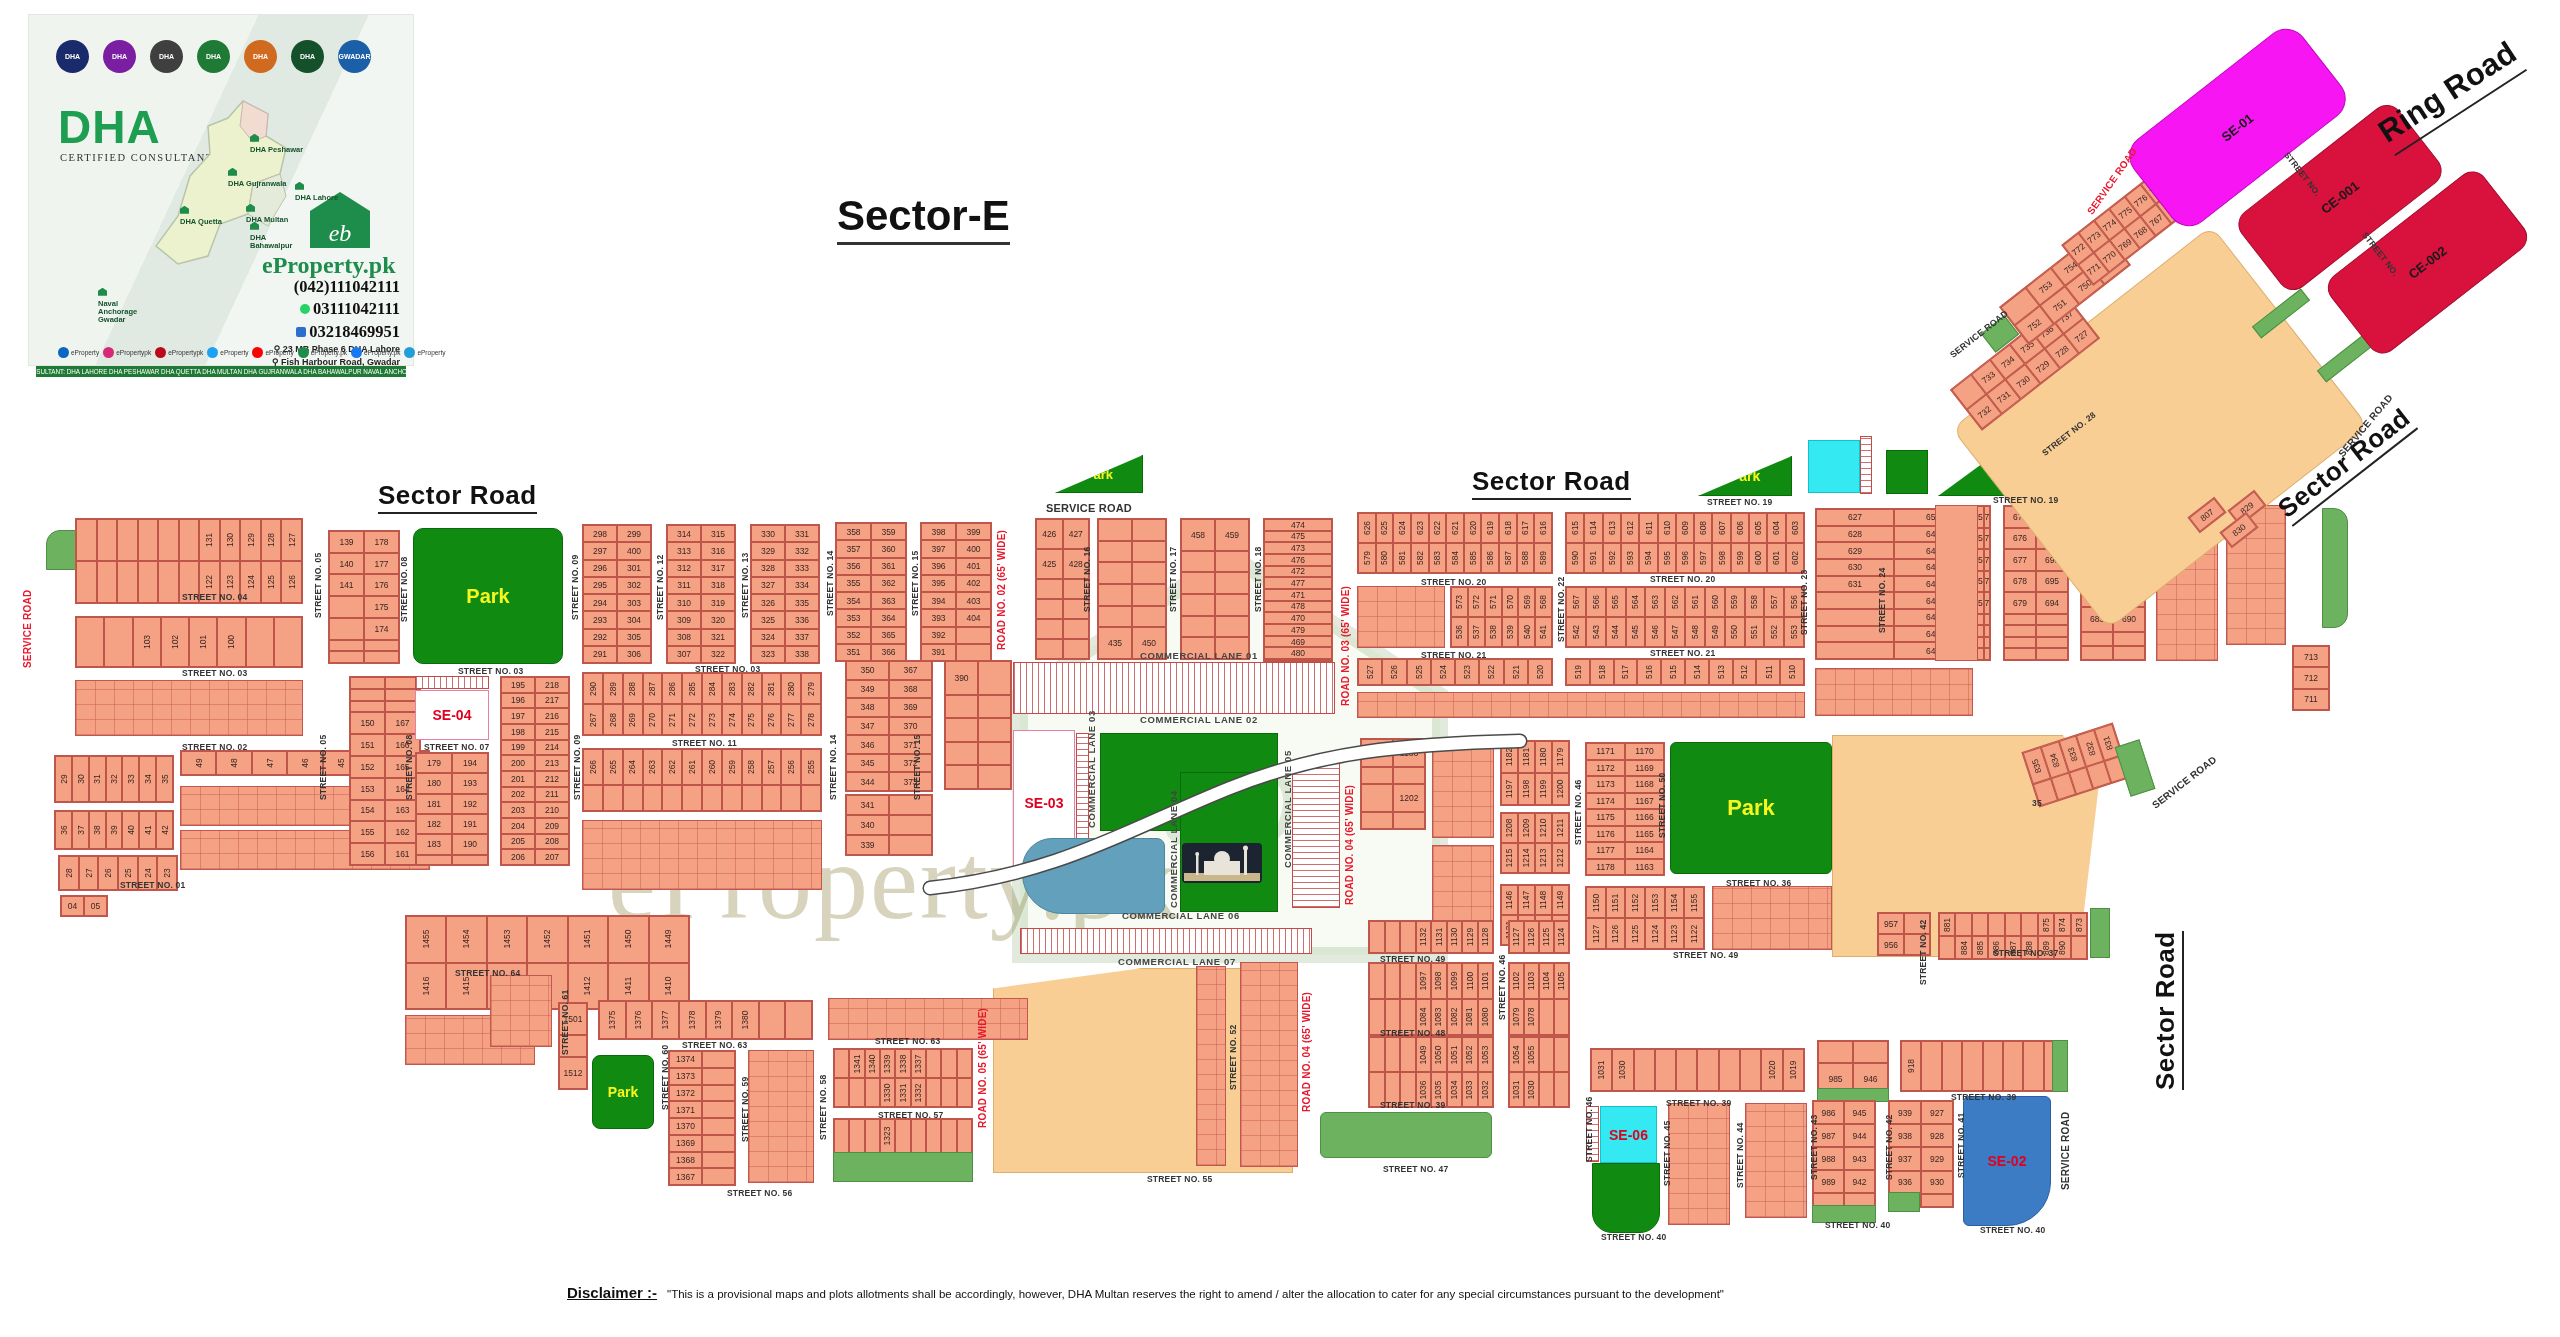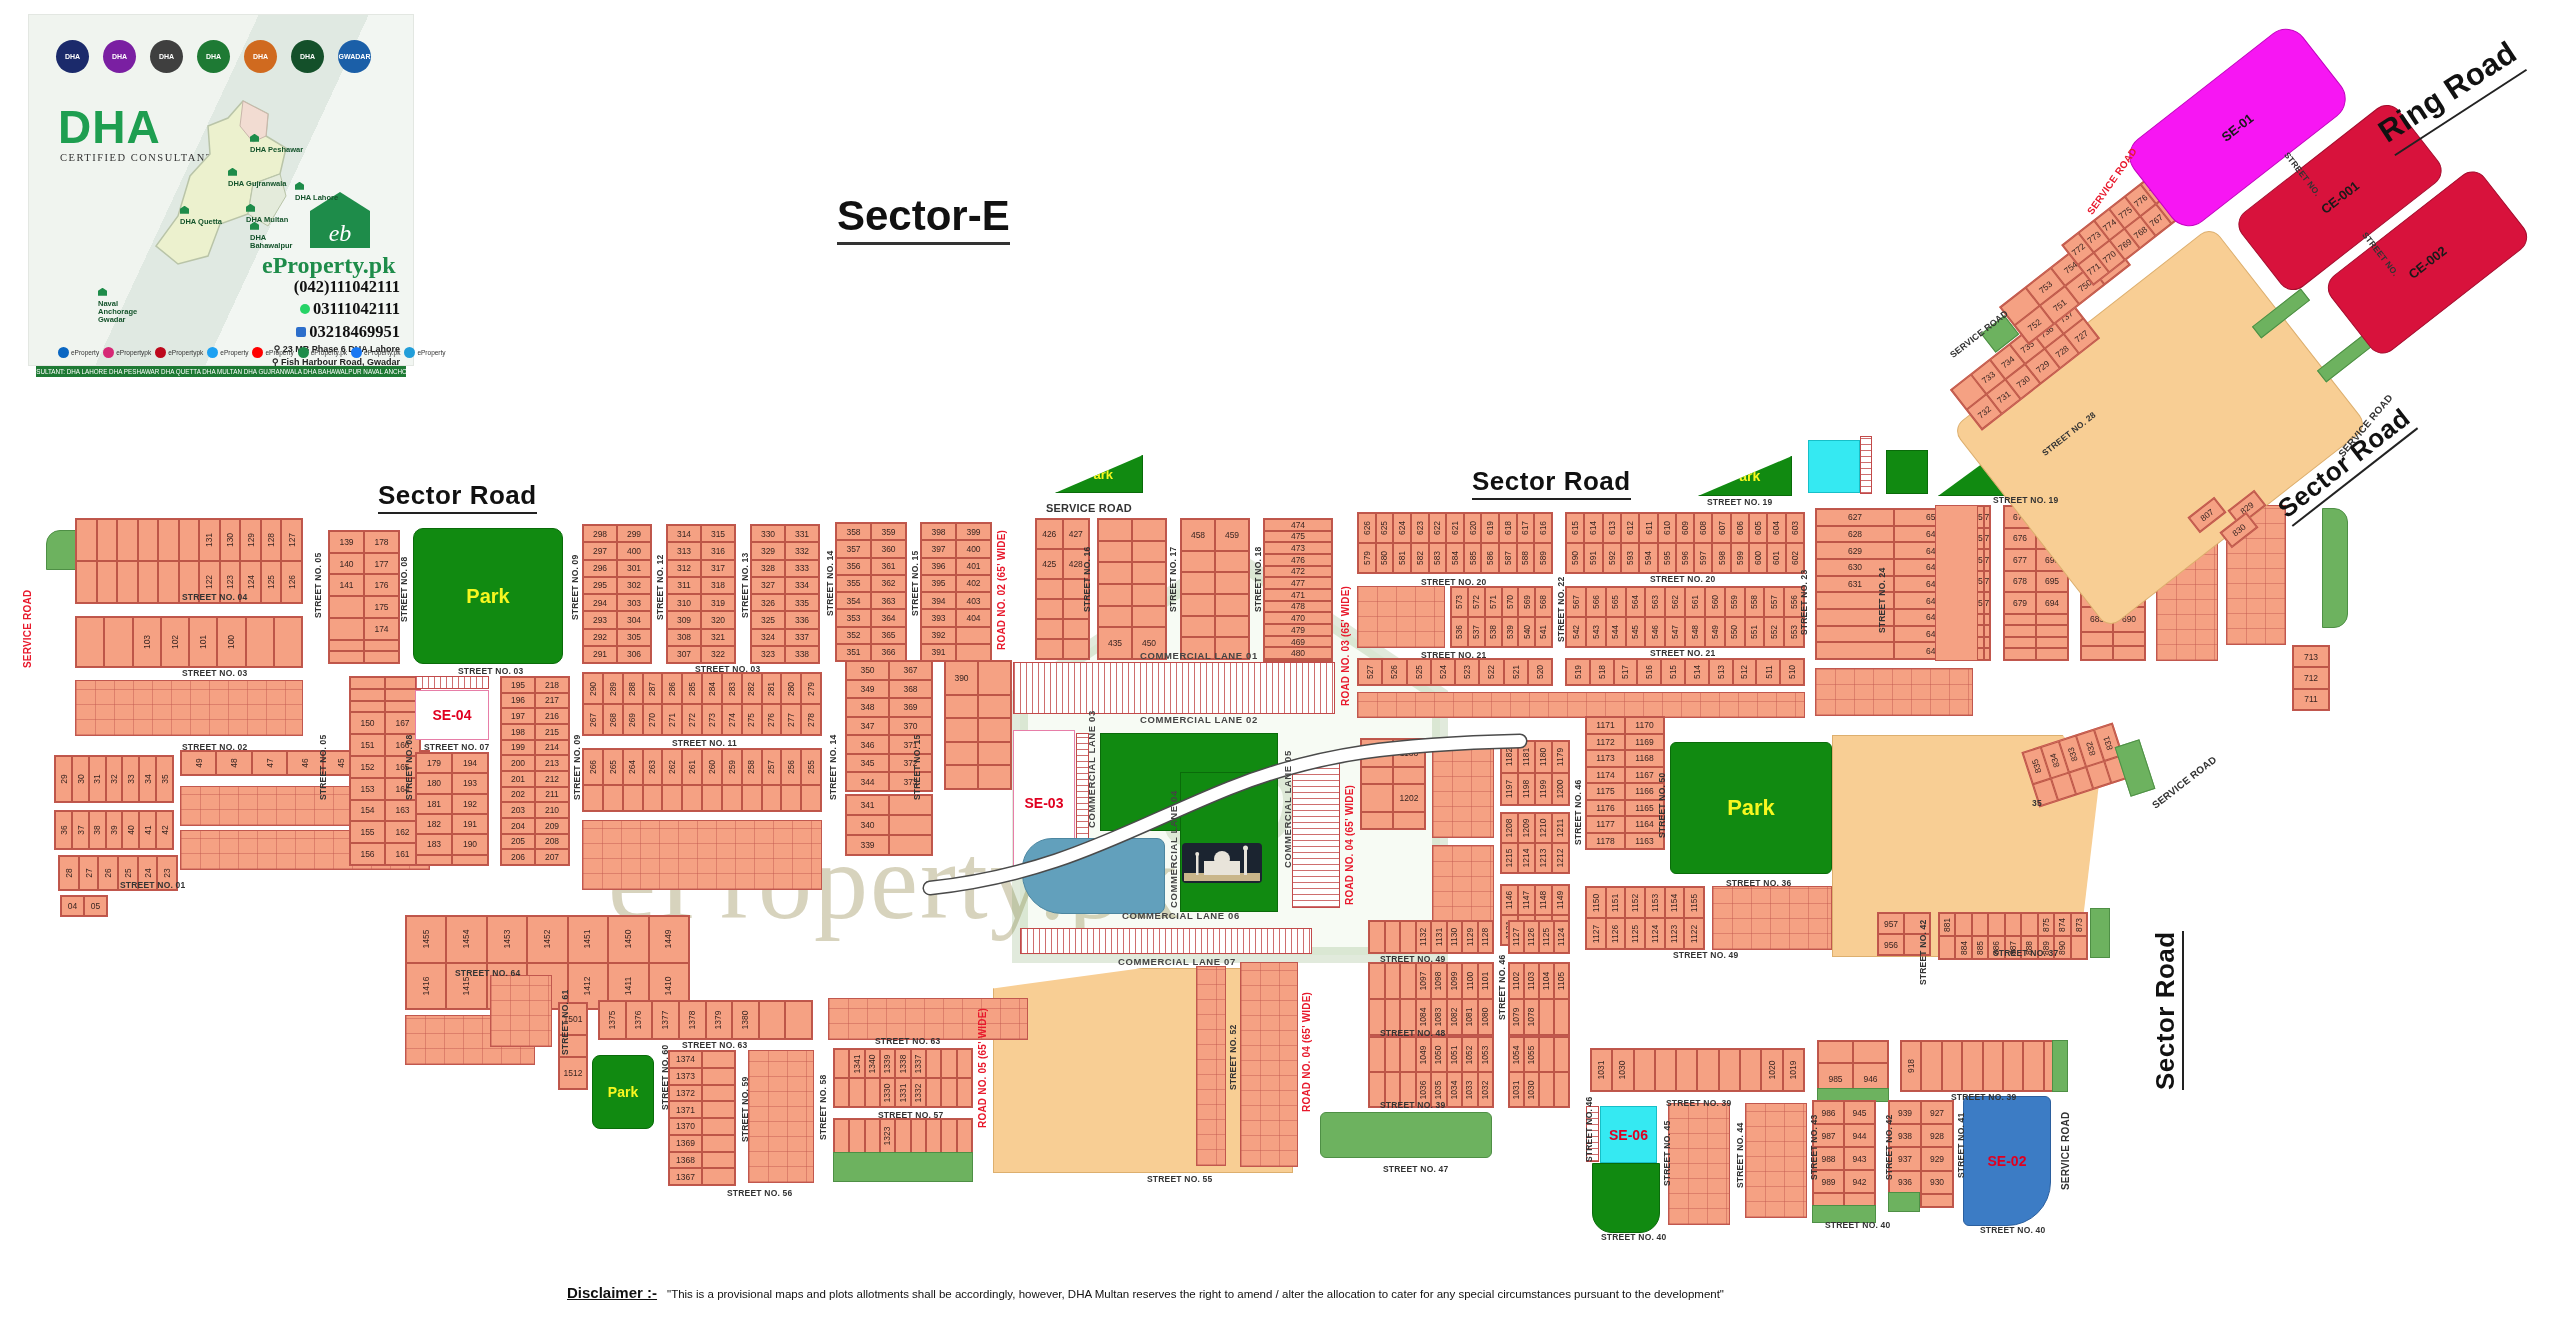--- a/index.html
+++ b/index.html
@@ -2104,21 +2104,21 @@
             <span>1130</span>
           </div>
           <div class="cell">
             <span>1129</span>
           </div>
           <div class="cell">
             <span>1128</span>
           </div>
         </div>
       </div>
-      <div class="blk res hasnums" style="left: 1585px; top: 716px; width: 80px; height: 134px;">
+      <div class="blk res hasnums" style="left: 1585px; top: 742px; width: 80px; height: 134px;">
         <div class="cells" style="grid-template-columns: repeat(2, 1fr);">
           <div class="cell">
             <span>1171</span>
           </div>
           <div class="cell">
             <span>1170</span>
           </div>
           <div class="cell">
             <span>1172</span>
           </div>

